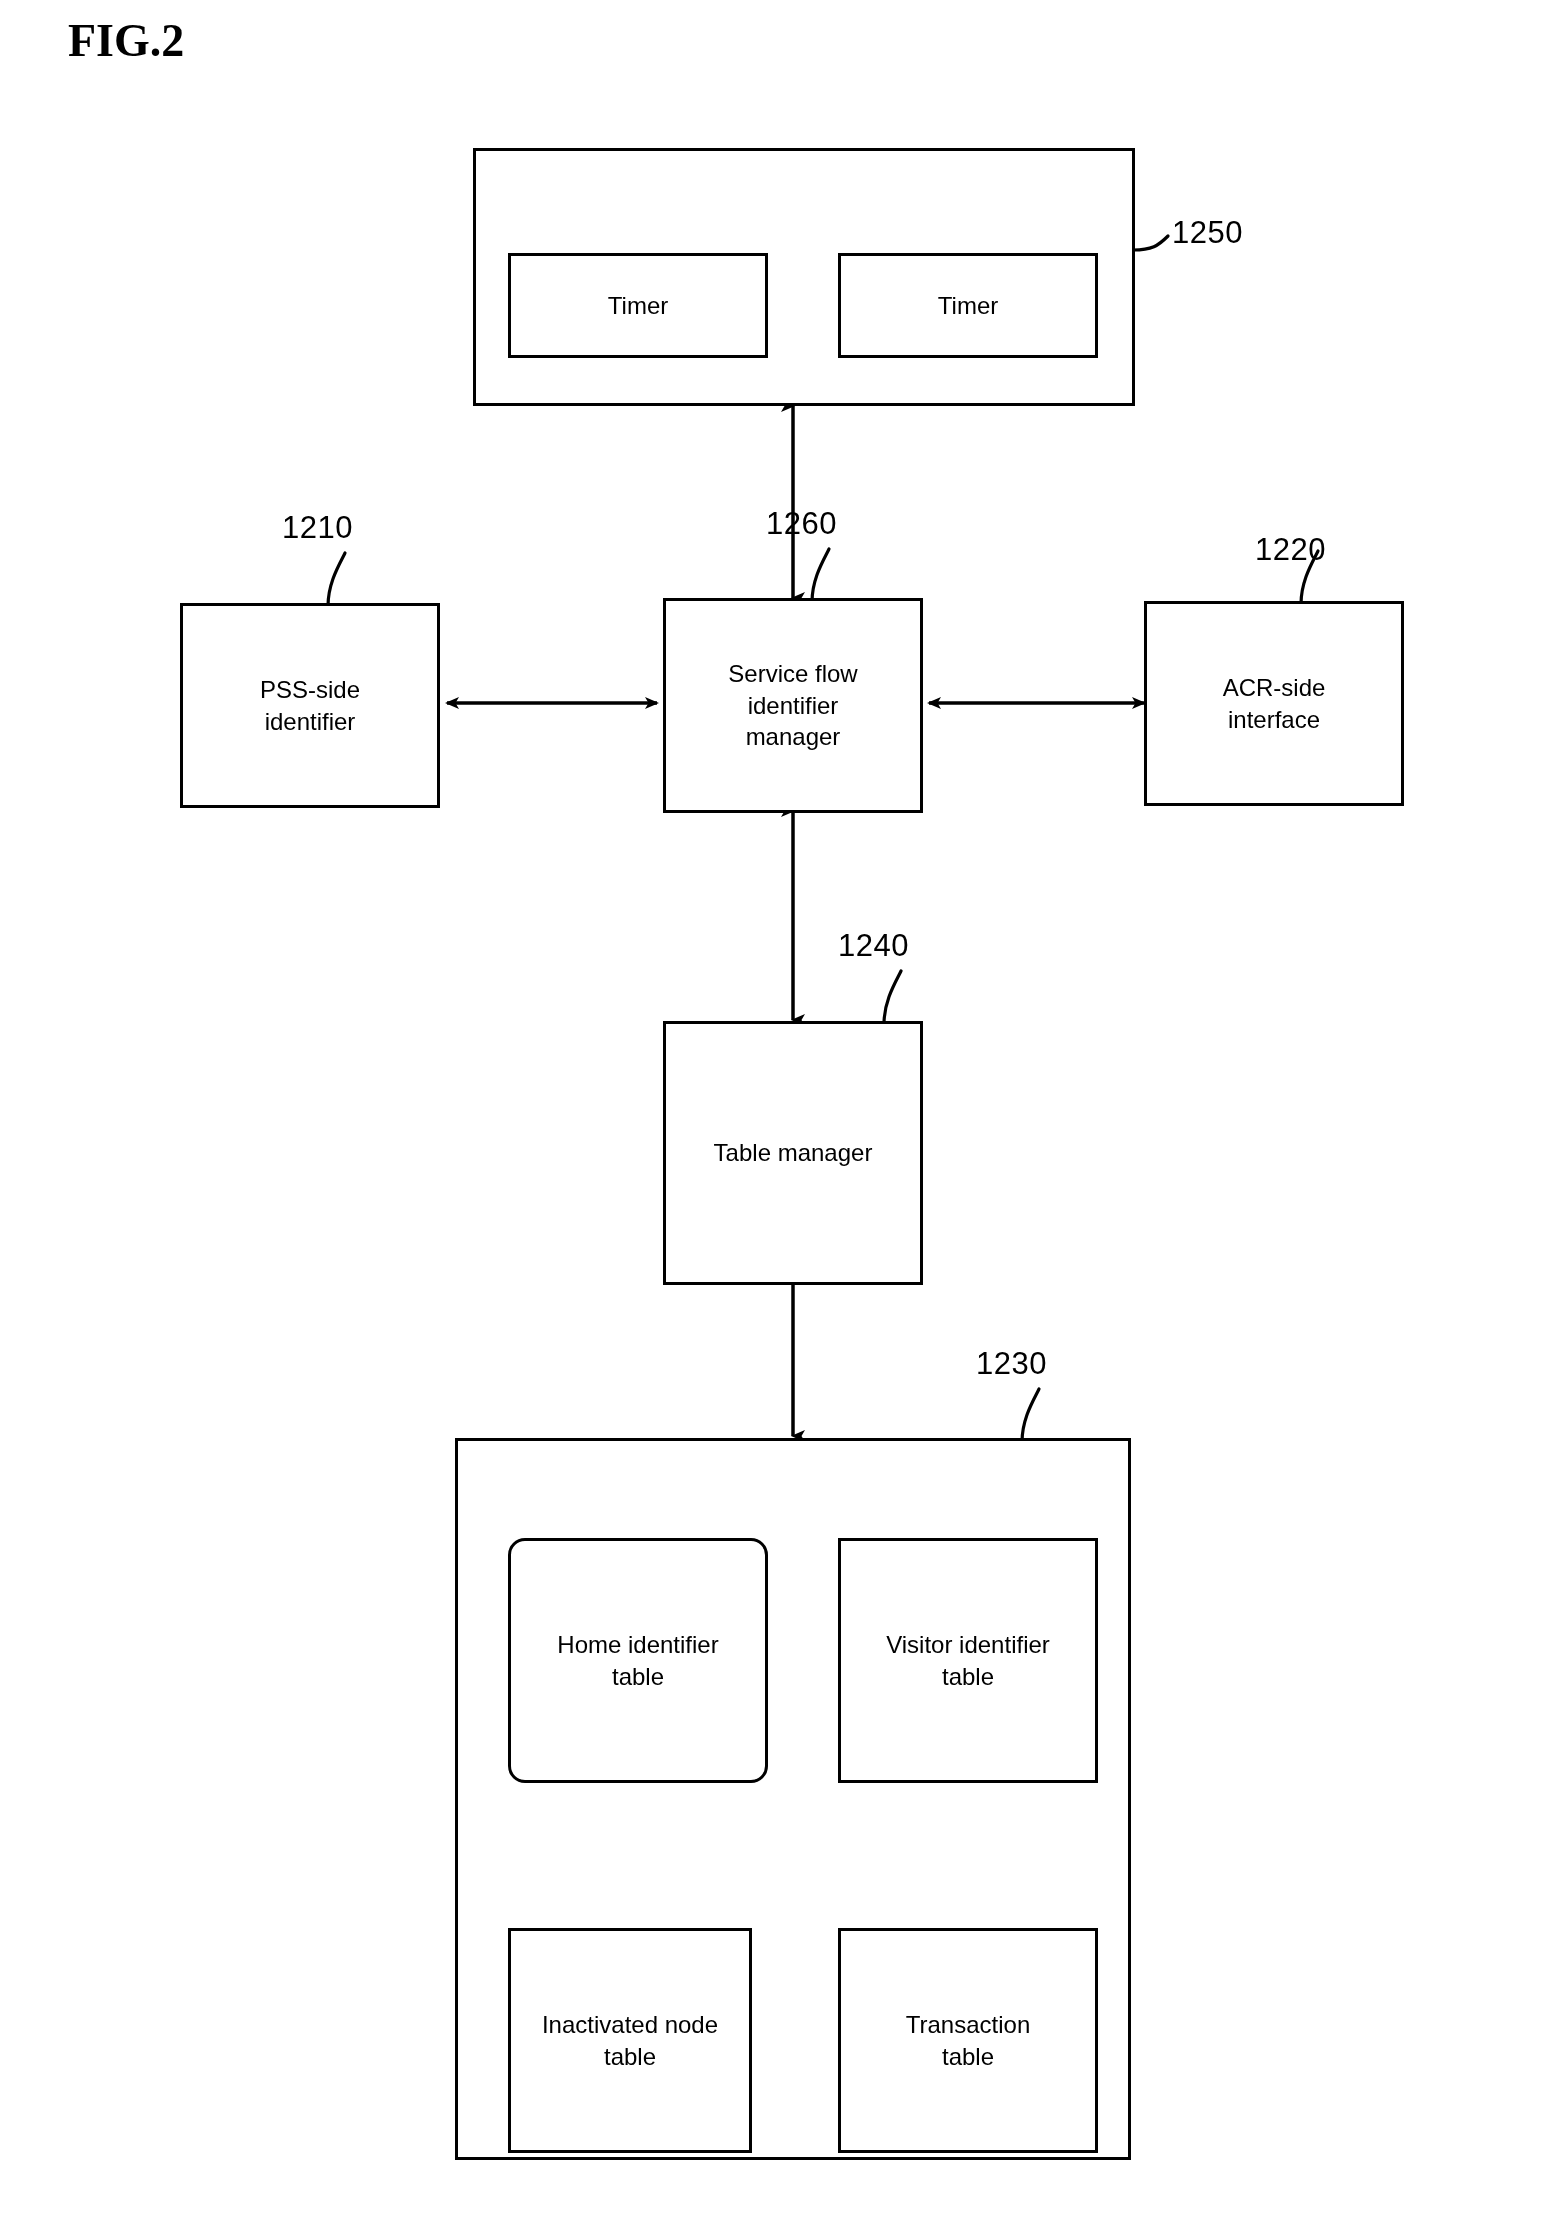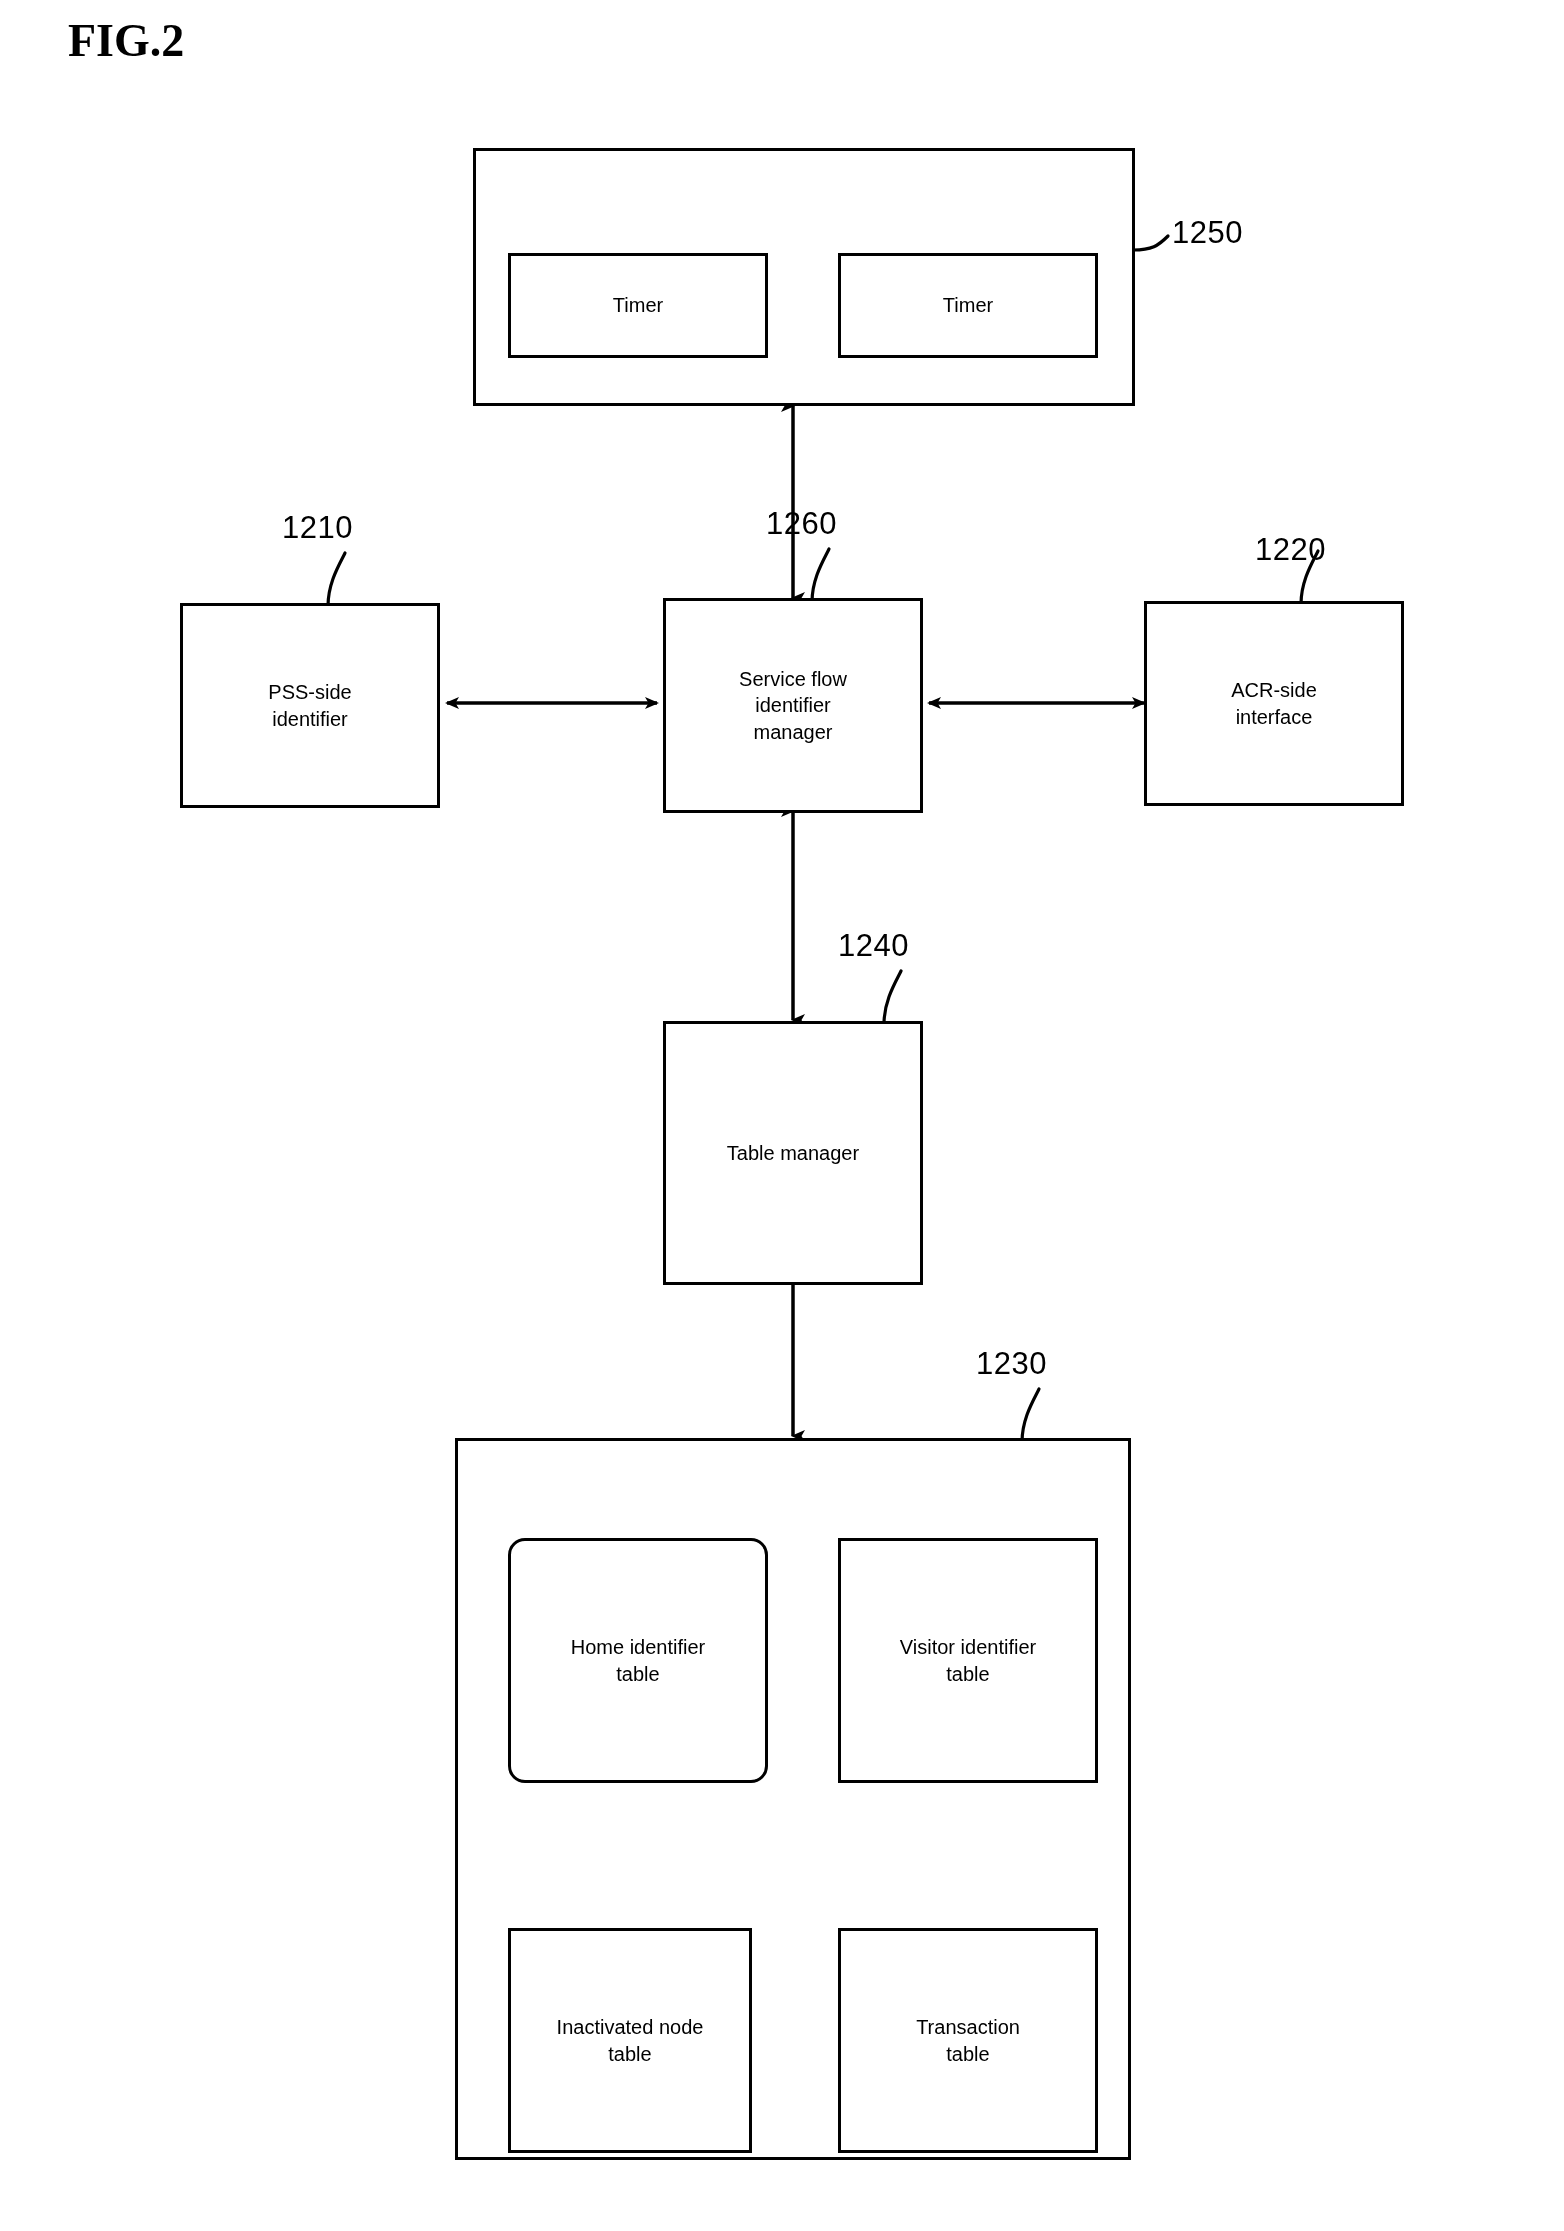--- a/index.html
+++ b/index.html
@@ -29,21 +29,21 @@
   .box {
     position: absolute;
     box-sizing: border-box;
     border: 3px solid #000000;
     background: #ffffff;
     display: flex;
     align-items: center;
     justify-content: center;
     text-align: center;
     color: #000000;
-    font-size: 20px;
+    font-size: 24px;
     line-height: 1.32;
   }
   .box.container {
     display: block;
   }
   .box-label {
     display: block;
     padding: 0 6px;
     white-space: pre-line;
   }

